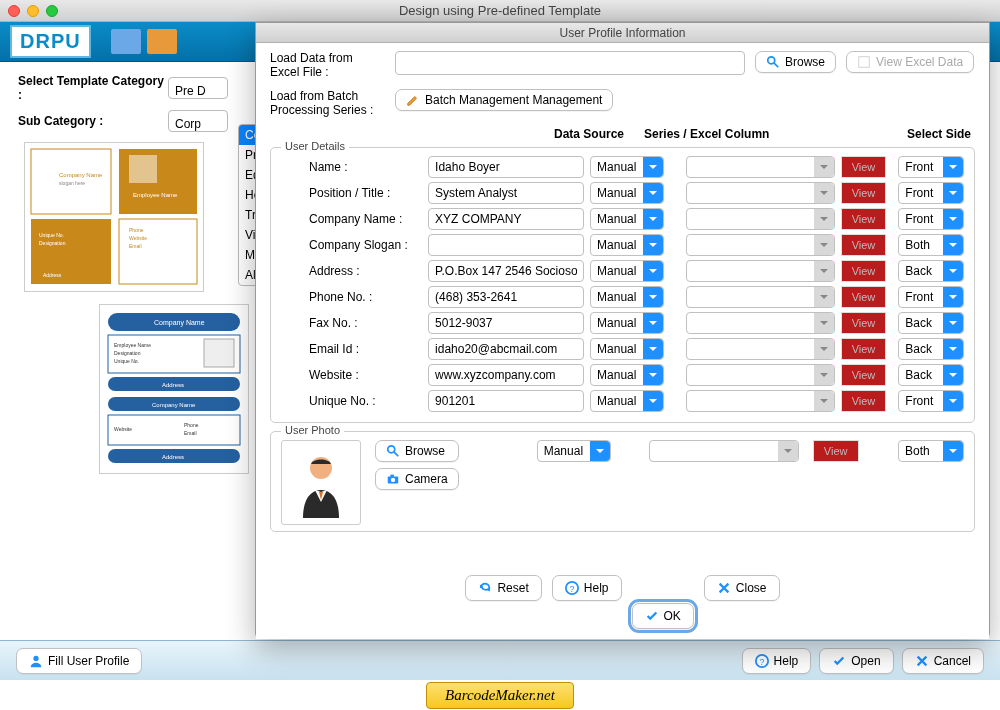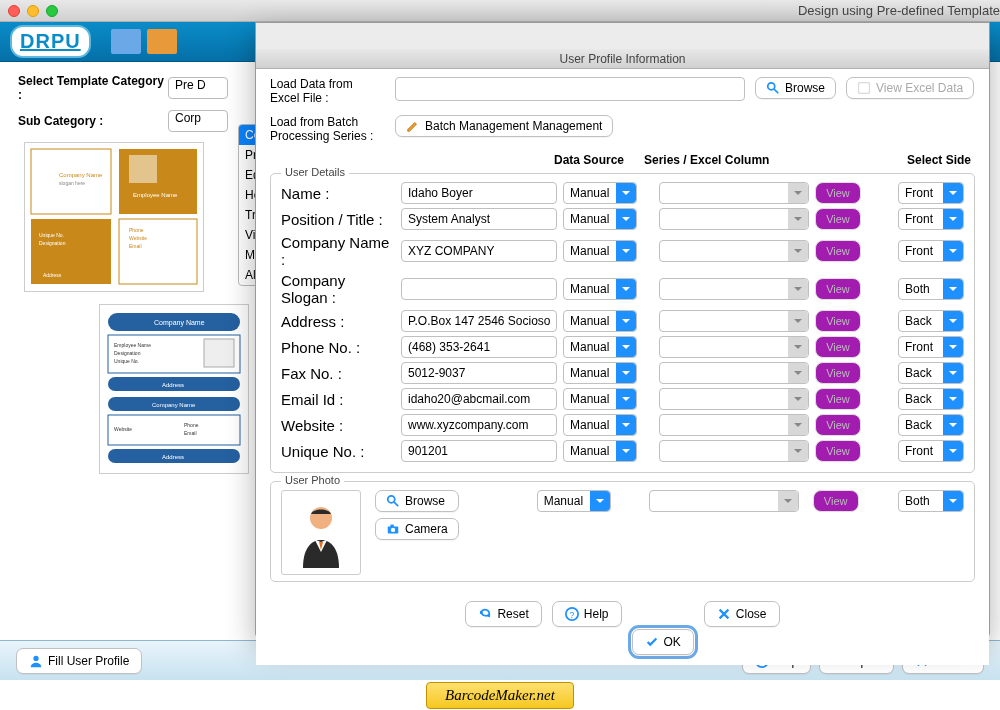--- a/index.html
+++ b/index.html
@@ -4,78 +4,78 @@
 <style>
 * { box-sizing: border-box; margin: 0; padding: 0; }
 body { font-family: -apple-system, "Helvetica Neue", Arial, sans-serif; font-size: 12px; background: #e8e8e8; width: 1000px; height: 710px; overflow: hidden; position: relative; }
 
 .window-titlebar { height: 22px; background: linear-gradient(#e8e8e8, #d0d0d0); border-bottom: 1px solid #b0b0b0; display: flex; align-items: center; padding-left: 8px; position: relative; }
 .traffic-lights { display: flex; gap: 7px; }
 .tl { width: 12px; height: 12px; border-radius: 50%; }
 .tl-red { background: #ff5f57; border: 0.5px solid #e33e32; }
 .tl-yellow { background: #ffbd2e; border: 0.5px solid #e09e00; }
 .tl-green { background: #28c940; border: 0.5px solid #14a828; }
-.window-title { position: absolute; left: 0; right: 0; text-align: right; font-size: 13px; color: #444; pointer-events: none; }
+.window-title { position: absolute; left: 0; right: 0; text-align: center; font-size: 13px; color: #444; pointer-events: none; }
 
 .app-body { background: #fff; height: 688px; position: relative; }
 .top-banner { height: 40px; background: linear-gradient(#0a8cc8, #0570a8); display: flex; align-items: center; padding: 0 10px; border-bottom: 1px solid #045780; }
-.logo-badge { background: #fff; color: #0a8cc8; font-weight: bold; font-size: 20px; padding: 3px 8px; border-radius: 13px; border: 2px solid #5fb8e0; letter-spacing: 1px; text-decoration: underline; }
+.logo-badge { background: #fff; color: #0a8cc8; font-weight: bold; font-size: 20px; padding: 3px 8px; border-radius: 1px; border: 2px solid #5fb8e0; letter-spacing: 1px; }
 .top-icons { display: flex; gap: 6px; margin-left: 20px; }
 .top-icon { width: 30px; height: 25px; background: #fff; border-radius: 2px; }
 
 .main-content { padding: 12px 14px; height: 568px; }
 .cat-row { display: flex; align-items: center; margin-bottom: 8px; }
 .cat-label { font-weight: bold; font-size: 12px; width: 150px; margin-left: 4px; }
-.cat-select { border: 1px solid #bbb; border-radius: 4px; height: 22px; padding: 0 6px; background: #fff; width: 60px; display: flex; align-items: flex-start; }
+.cat-select { border: 1px solid #bbb; border-radius: 4px; height: 22px; padding: 0 6px; background: #fff; width: 60px; display: flex; align-items: flex-end; }
 
 .category-list { position: absolute; left: 238px; top: 102px; width: 60px; background: #fff; border: 1px solid #bbb; border-radius: 4px; z-index: 5; overflow: hidden; }
 .cat-item { padding: 3px 6px; font-size: 12px; }
 .cat-item.sel { background: #0a84ff; color: #fff; }
 
 .template-area { display: flex; gap: 20px; margin-top: 10px; margin-left: 10px; }
 .tpl-card { width: 180px; height: 150px; border: 1px solid #ccc; background: #fff; padding: 4px; }
 
 .bottom-bar { position: absolute; bottom: 30px; left: 0; right: 0; height: 40px; background: linear-gradient(#e8f4fb, #c8e2f0); border-top: 1px solid #8fb8d0; display: flex; align-items: center; padding: 0 16px; justify-content: space-between; }
 .footer-brand { position: absolute; bottom: 0; left: 0; right: 0; height: 30px; display: flex; justify-content: center; align-items: center; }
 .brand-badge { background: linear-gradient(#ffe070, #f5c820); border: 1px solid #c09000; color: #000; padding: 4px 18px; border-radius: 4px; font-family: Georgia, serif; font-style: italic; font-size: 15px; }
 
 .mac-button { height: 26px; background: #fff; border: 1px solid #c0c0c0; border-radius: 7px; padding: 0 12px; display: inline-flex; align-items: center; gap: 5px; font-size: 12px; cursor: pointer; box-shadow: 0 1px 1px rgba(0,0,0,0.05); }
 .mac-button.sm { height: 22px; padding: 0 10px; }
 .mac-button.disabled { color: #aaa; }
 .mac-button.focused { outline: 3px solid #6aa8e8; outline-offset: 1px; margin-top: 28px; }
 
 .dialog { position: absolute; top: 22px; left: 255px; width: 735px; height: 617px; background: #ececec; border: 1px solid #999; border-radius: 0 0 6px 6px; box-shadow: 0 10px 30px rgba(0,0,0,0.3); z-index: 100; }
-.dialog-title { height: 20px; background: linear-gradient(#e8e8e8, #d0d0d0); text-align: center; font-size: 12px; color: #444; line-height: 20px; border-bottom: 1px solid #b0b0b0; margin-top: 26px; }
+.dialog-title { height: 20px; background: linear-gradient(#e8e8e8, #d0d0d0); text-align: center; font-size: 12px; color: #444; line-height: 20px; border-bottom: 1px solid #b0b0b0; }
 .dialog-body { padding: 8px 14px; background: #fff; height: 596px; position: relative; }
 
 .load-row { display: flex; align-items: flex-start; gap: 10px; margin-bottom: 10px; }
 .load-label { width: 115px; font-size: 12px; line-height: 14px; }
 .excel-input { flex: 1; border: 1px solid #c0c0c0; border-radius: 4px; height: 24px; max-width: 350px; }
 
 .fieldset { border: 1px solid #ccc; border-radius: 5px; padding: 8px 10px 6px; margin-bottom: 8px; position: relative; }
 .fieldset-label { position: absolute; top: -8px; left: 10px; background: #fff; padding: 0 4px; font-size: 11px; color: #444; }
 
 .headers-row { display: flex; font-weight: bold; font-size: 12px; margin-bottom: 6px; }
 .hdr-gap1 { width: 120px; }
 .hdr-val { width: 164px; }
 .hdr-ds { width: 80px; text-align: left; }
 .hdr-series { width: 180px; padding-left: 10px; }
 .hdr-view { width: 50px; }
 .hdr-side { flex: 1; text-align: right; padding-right: 4px; }
 
 .field-row { display: flex; align-items: center; margin-bottom: 4px; gap: 6px; }
-.field-label { width: 114px; font-size: 15px; }
+.field-label { width: 114px; font-size: 12px; margin-left: 28px; }
 .field-input { width: 156px; height: 22px; border: 1px solid #c0c0c0; border-radius: 4px; padding: 0 6px; font-size: 12px; }
 .mac-select { height: 22px; border: 1px solid #c0c0c0; border-radius: 4px; display: flex; align-items: center; background: #fff; position: relative; padding: 0 22px 0 6px; font-size: 12px; }
 .mac-select .chev { position: absolute; right: 0; top: 0; width: 20px; height: 20px; background: #1e90ff; border-radius: 0 4px 4px 0; display: flex; align-items: center; justify-content: center; }
 .mac-select .chev svg { width: 10px; height: 10px; fill: #fff; }
 .ds-sel { width: 74px; }
 .series-sel { width: 150px; }
 .side-sel { width: 66px; }
-.view-btn { width: 46px; height: 22px; border: 1px solid #ddd; border-radius: 8px; background: #a21caf; color: #bbb; font-size: 11px; display: flex; align-items: center; justify-content: center; }
+.view-btn { width: 46px; height: 22px; border: 1px solid #ddd; border-radius: 0; background: #b91c1c; color: #bbb; font-size: 11px; display: flex; align-items: center; justify-content: center; }
 .series-light .chev { background: #d8d8d8; }
 
 .photo-row { display: flex; align-items: flex-start; gap: 14px; }
 .photo-box { width: 80px; height: 85px; border: 1px solid #ccc; border-radius: 3px; background: #fff; display: flex; align-items: center; justify-content: center; }
 .photo-buttons { display: flex; flex-direction: column; gap: 6px; }
 
 .dialog-footer { position: absolute; bottom: 10px; left: 0; right: 0; display: flex; justify-content: center; gap: 10px; }
 
 .icon-svg { width: 14px; height: 14px; }
 </style>

